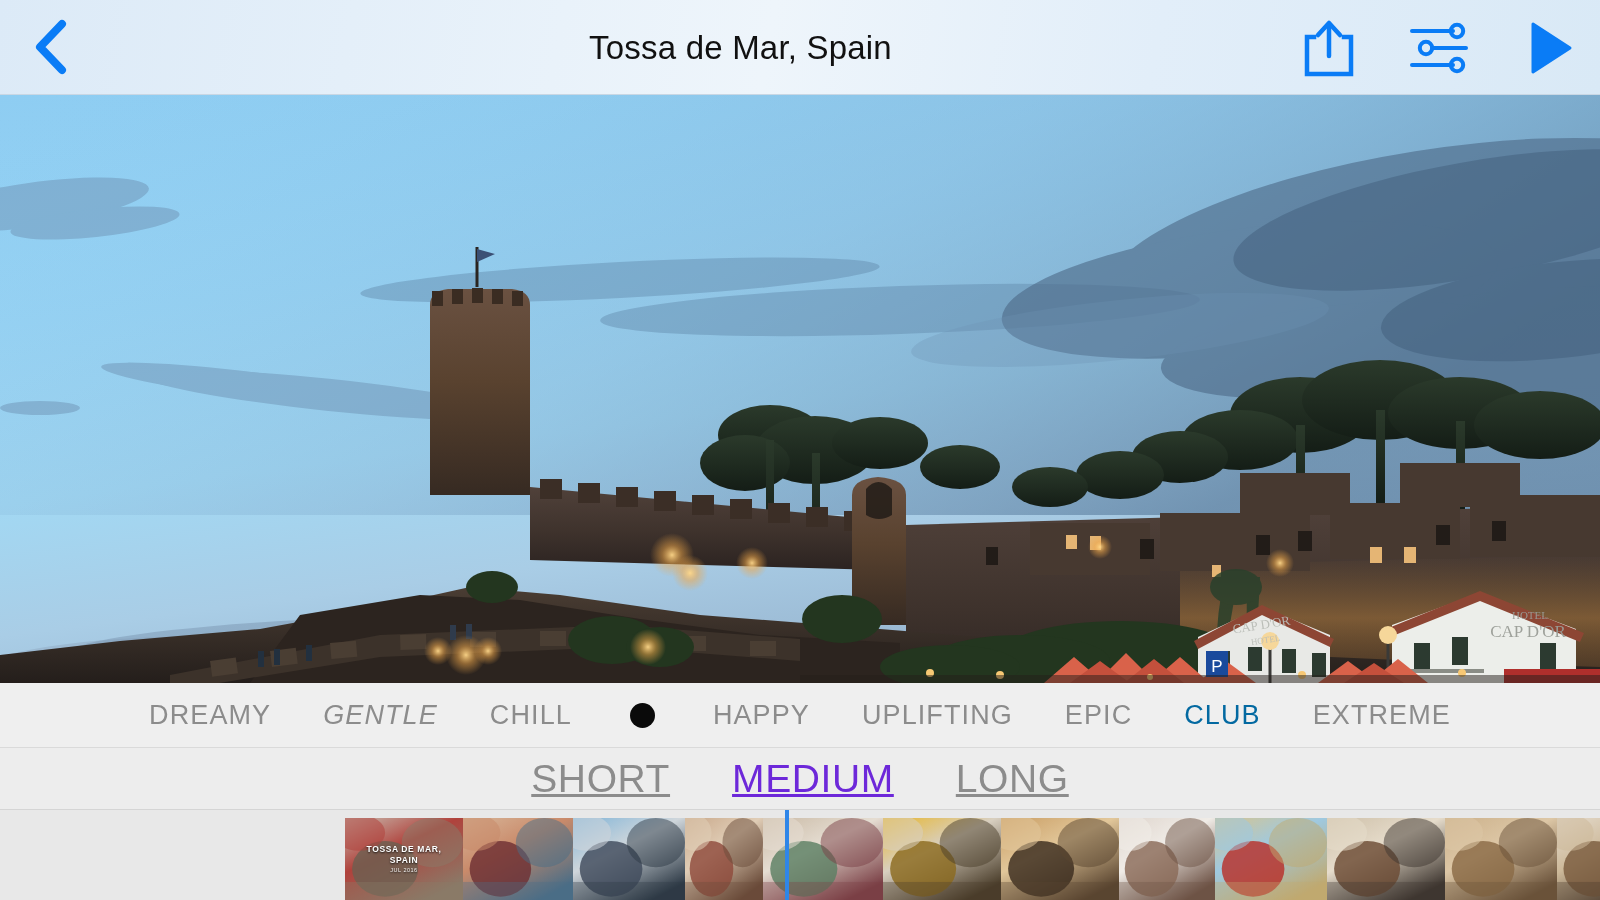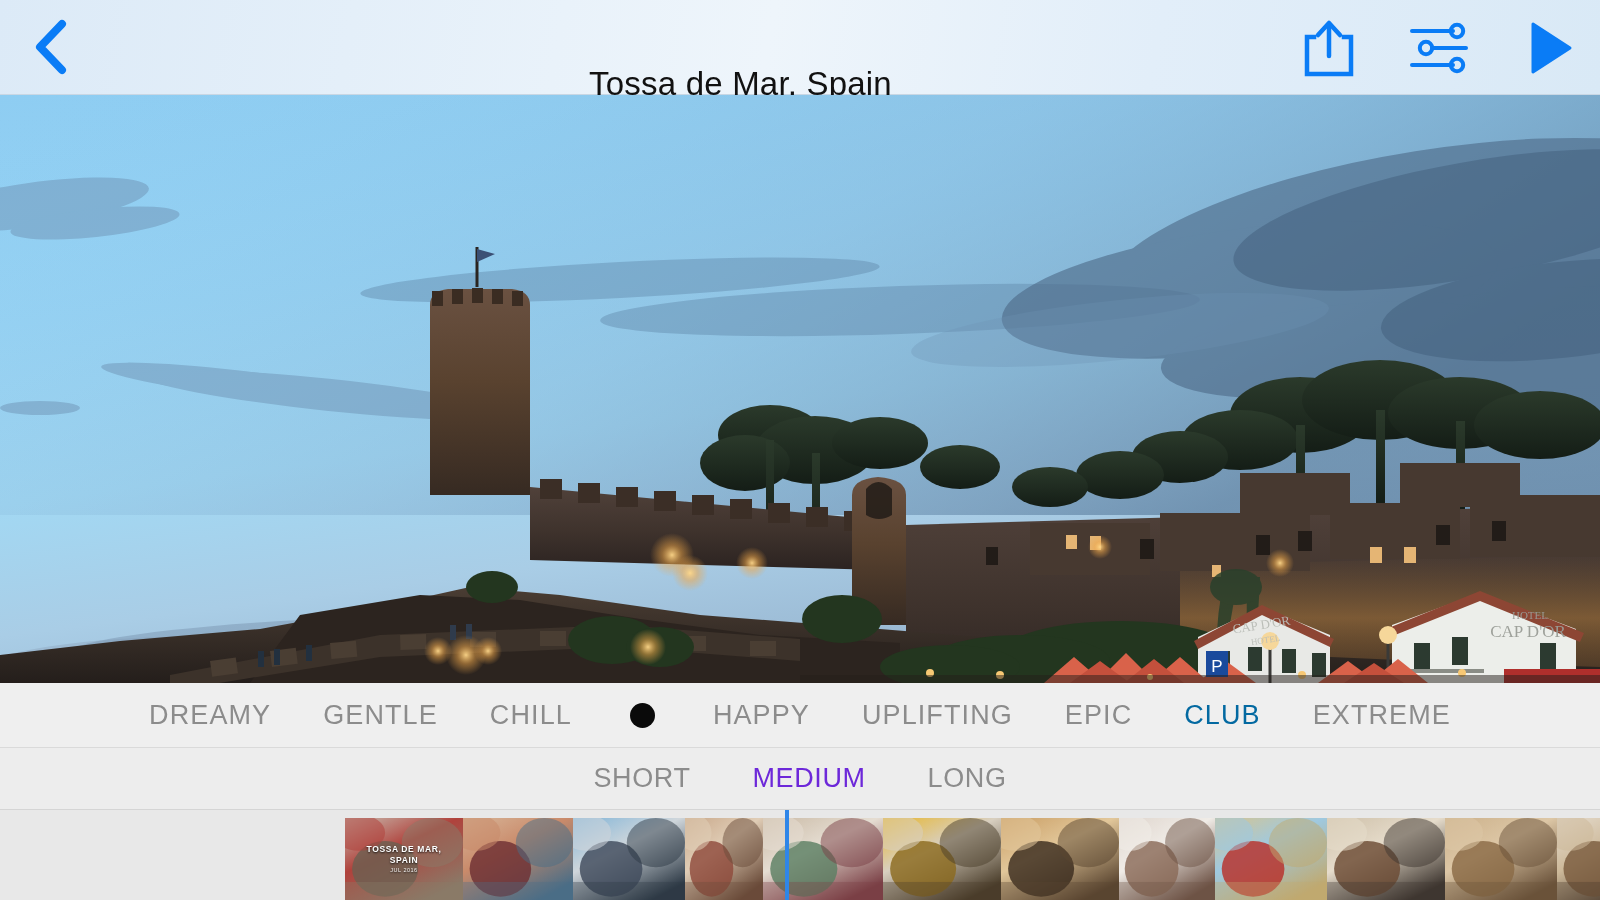--- a/index.html
+++ b/index.html
@@ -26,21 +26,20 @@
     display: flex; align-items: center; justify-content: center;
     cursor: pointer;
   }
   .nav-title {
     position: absolute; left: 0; top: 0;
     width: 1481px; height: 95px;
     display: flex; align-items: center; justify-content: center;
     font-size: 33px; color: #111; letter-spacing: 0.2px;
     font-weight: 400;
     pointer-events: none;
-    margin-top: 36px;
   }
   .nav-actions {
     position: absolute; right: 18px; top: 0; height: 95px;
     display: flex; align-items: center; gap: 44px;
   }
   .nav-btn {
     width: 66px; height: 70px;
     display: flex; align-items: center; justify-content: center;
     cursor: pointer;
   }
@@ -85,23 +84,24 @@
   
   .duration-bar {
     position: absolute; top: 748px; left: 0;
     width: 1600px; height: 62px;
     background: #ededed;
     border-bottom: 1px solid #d5d5d5;
     display: flex; align-items: center; justify-content: center;
     gap: 62px;
   }
   .dur-item {
-    font-size: 27px; letter-spacing: 0.6px;
+    font-size: 39px; letter-spacing: 0.6px;
     color: #8c8c8c; cursor: pointer; user-select: none;
     line-height: 1;
+    text-decoration: underline;
   }
   .dur-item.active { color: #111; }
 
   
   .filmstrip {
     position: absolute; top: 810px; left: 0;
     width: 1600px; height: 90px;
     background: #e8e8e8;
     overflow: hidden;
   }
@@ -463,21 +463,21 @@
         <circle cx="1302" cy="580" r="4"></circle>
         <circle cx="1462" cy="578" r="4"></circle>
       </g>
 
       <rect x="800" y="580" width="800" height="8" fill="#241d1a" opacity="0.5"></rect>
     </svg>
   </div>
 
   <div class="mood-bar">
     <div class="mood-item" style="color: rgb(140, 140, 140);">DREAMY</div>
-    <div class="mood-item" style="color: rgb(140, 140, 140);">GENTLE</div>
+    <div class="mood-item" style="color: rgb(140, 140, 140); font-style: italic;">GENTLE</div>
     <div class="mood-item" style="color: rgb(140, 140, 140);">CHILL</div>
     <div class="mood-item selected-dot" style="color: rgb(140, 140, 140);">
       <span class="dot" style="background: rgb(10, 10, 10);"></span>
     </div>
     <div class="mood-item" style="color: rgb(140, 140, 140);">HAPPY</div>
     <div class="mood-item" style="color: rgb(140, 140, 140);">UPLIFTING</div>
     <div class="mood-item" style="color: rgb(140, 140, 140);">EPIC</div>
     <div class="mood-item" style="color: #0369a1;">CLUB</div>
     <div class="mood-item" style="color: rgb(140, 140, 140);">EXTREME</div>
   </div>

